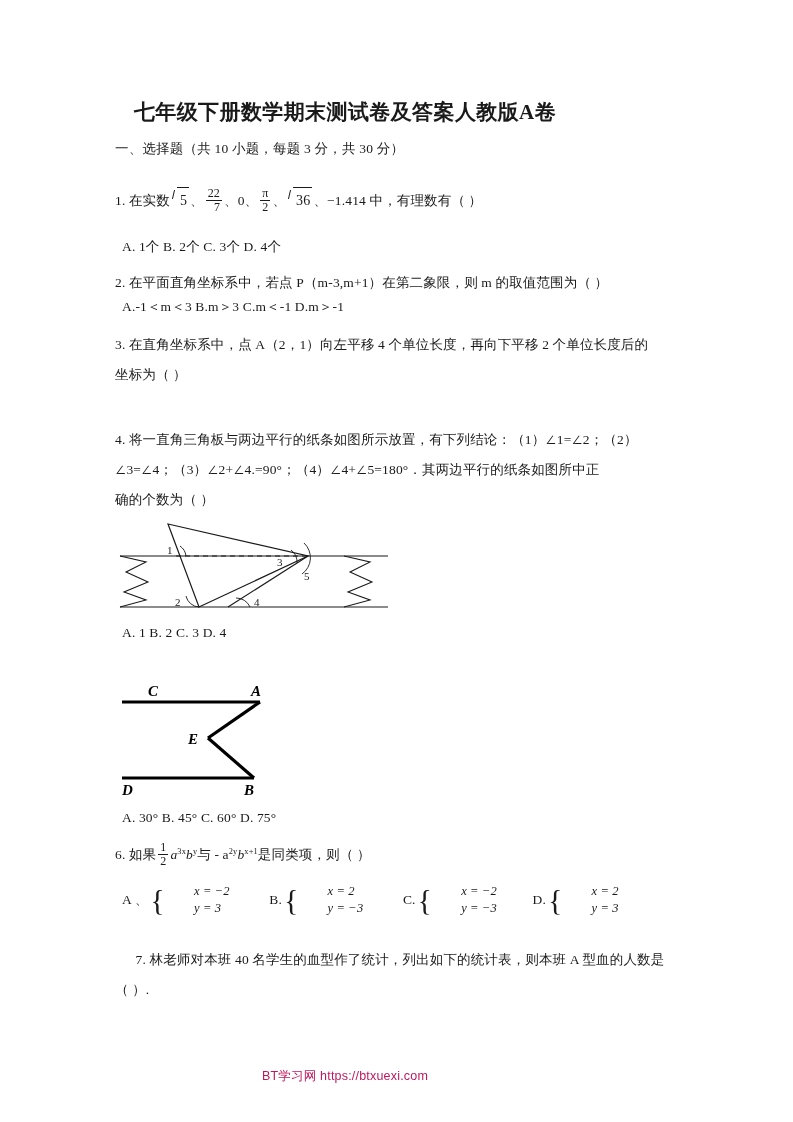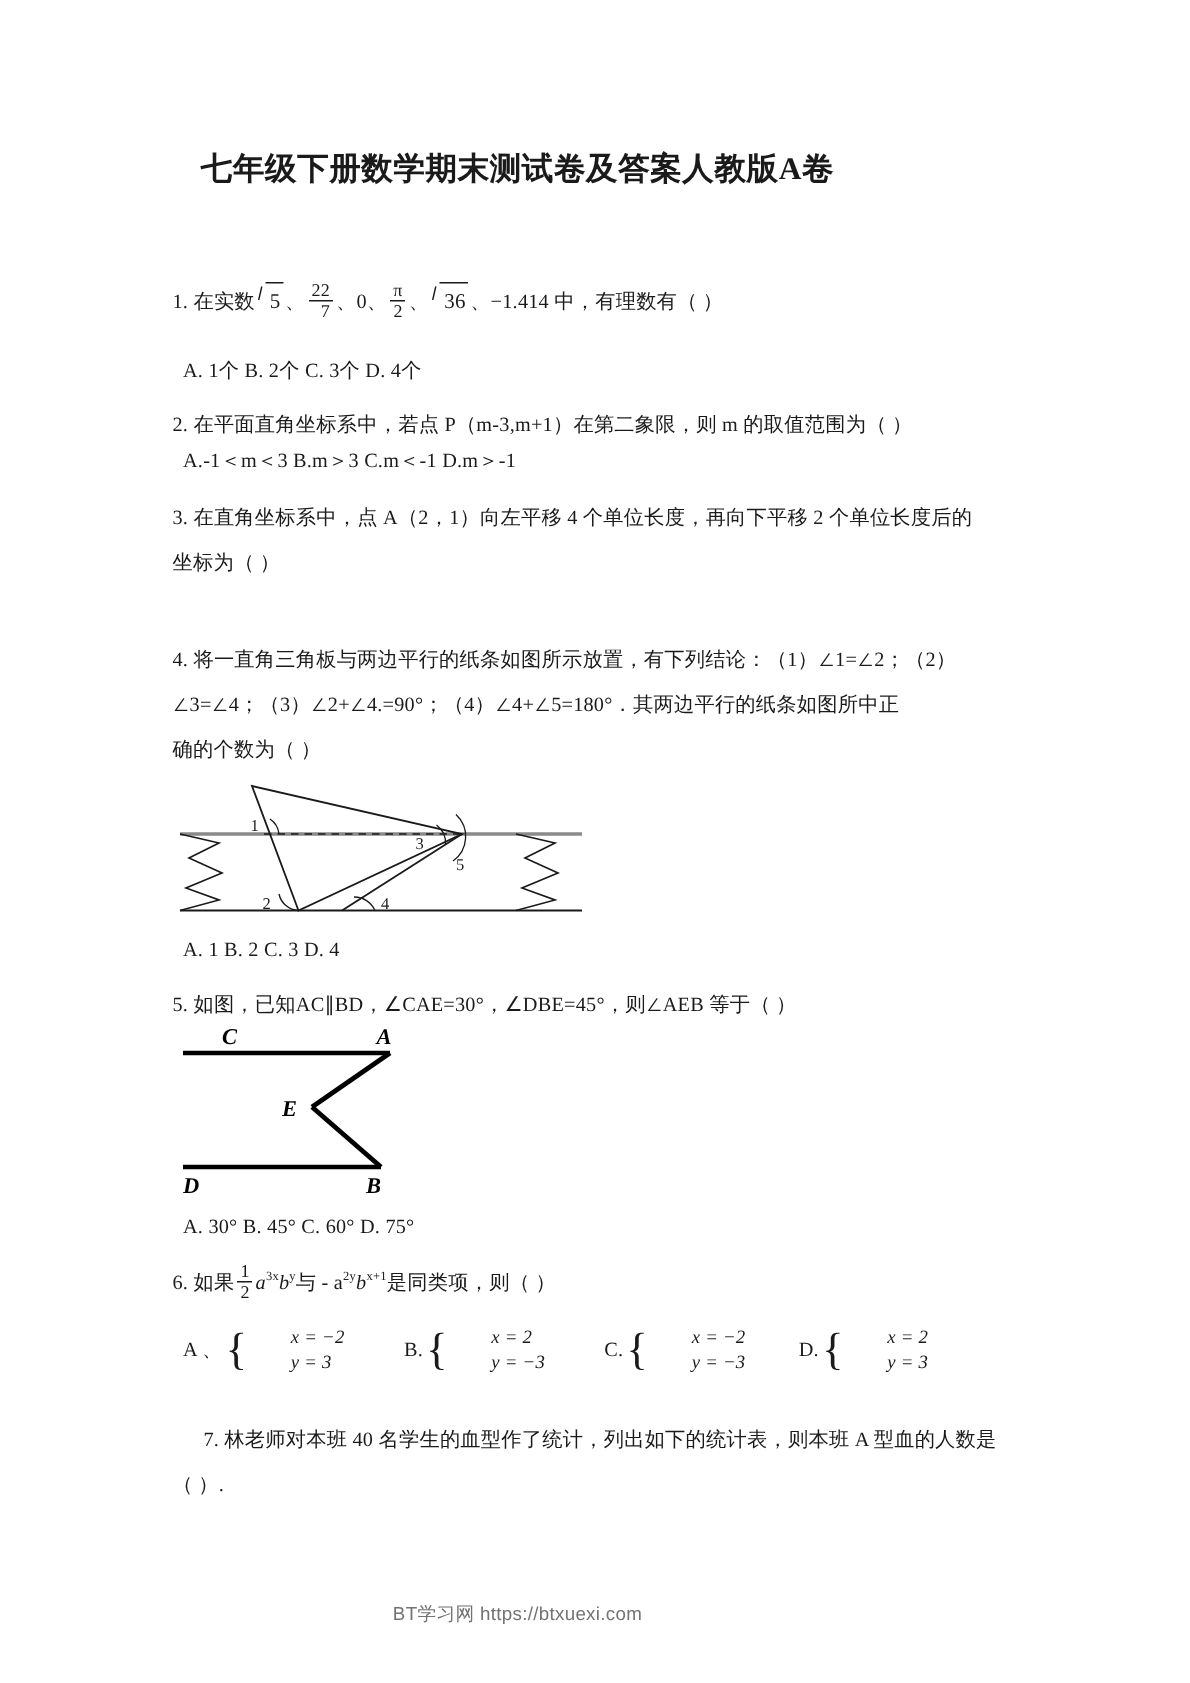--- a/index.html
+++ b/index.html
@@ -121,32 +121,33 @@
 
   .fig {
     position: absolute;
   }
   .footer {
     position: absolute;
     left: 0; right: 0;
     top: 1068px;
     text-align: center;
     font-size: 12.5px;
-    color: #737373;
+    color: #be185d;
     font-family: "Liberation Sans", sans-serif;
     letter-spacing: 0.2px;
   }
 </style>
 </head>
 <body>
 
 <div class="page">
 
   <div class="doc-title">七年级下册数学期末测试卷及答案人教版A卷</div>
 
+  <div class="section-head">一、选择题（共 10 小题，每题 3 分，共 30 分）</div>
 
   <div class="q" style="top:186px;">
     <span>1. 在实数</span><span class="sqrt">5</span>、<span class="frac"><span class="num">22</span><span class="den">7</span></span>、0、<span class="frac"><span class="num">π</span><span class="den">2</span></span>、<span class="sqrt">36</span>、−1.414 <span>中，有理数有（     ）</span>
   </div>
   <div class="q-opts" style="top:238px;">A. 1个      B. 2个       C. 3个       D. 4个</div>
 
   <div class="q" style="top:268px;">2. 在平面直角坐标系中，若点 P（m-3,m+1）在第二象限，则 m 的取值范围为（        ）</div>
   <div class="q-opts" style="top:298px;text-align:center;">A.-1＜m＜3            B.m＞3              C.m＜-1              D.m＞-1</div>
 
   <div class="q" style="top:330px;">3. 在直角坐标系中，点 A（2，1）向左平移 4 个单位长度，再向下平移 2 个单位长度后的</div>
@@ -181,21 +182,20 @@
       <text x="49" y="40" font-size="11" font-family="Liberation Serif, serif" fill="#1a1a1a">1</text>
       <text x="57" y="92" font-size="11" font-family="Liberation Serif, serif" fill="#1a1a1a">2</text>
       <text x="159" y="52" font-size="11" font-family="Liberation Serif, serif" fill="#1a1a1a">3</text>
       <text x="136" y="92" font-size="11" font-family="Liberation Serif, serif" fill="#1a1a1a">4</text>
       <text x="186" y="66" font-size="11" font-family="Liberation Serif, serif" fill="#1a1a1a">5</text>
     </svg>
   </div>
 
   <div class="q-opts" style="top:625px;">A. 1         B. 2        C. 3        D. 4</div>
 
-  <div class="q" style="top:655px;">5. 如图，已知AC∥BD，∠CAE=30°，∠DBE=45°，则∠AEB 等于（     ）</div>
 
   <div class="fig" style="left:118px;top:682px;width:170px;height:118px;">
     <svg width="170" height="118" viewBox="0 0 170 118">
 
       <path d="M 4 20 L 142 20" stroke="#000" stroke-width="3" fill="none"></path>
 
       <path d="M 4 96 L 136 96" stroke="#000" stroke-width="3" fill="none"></path>
 
       <path d="M 142 20 L 90 56" stroke="#000" stroke-width="3.2" fill="none"></path>
 

